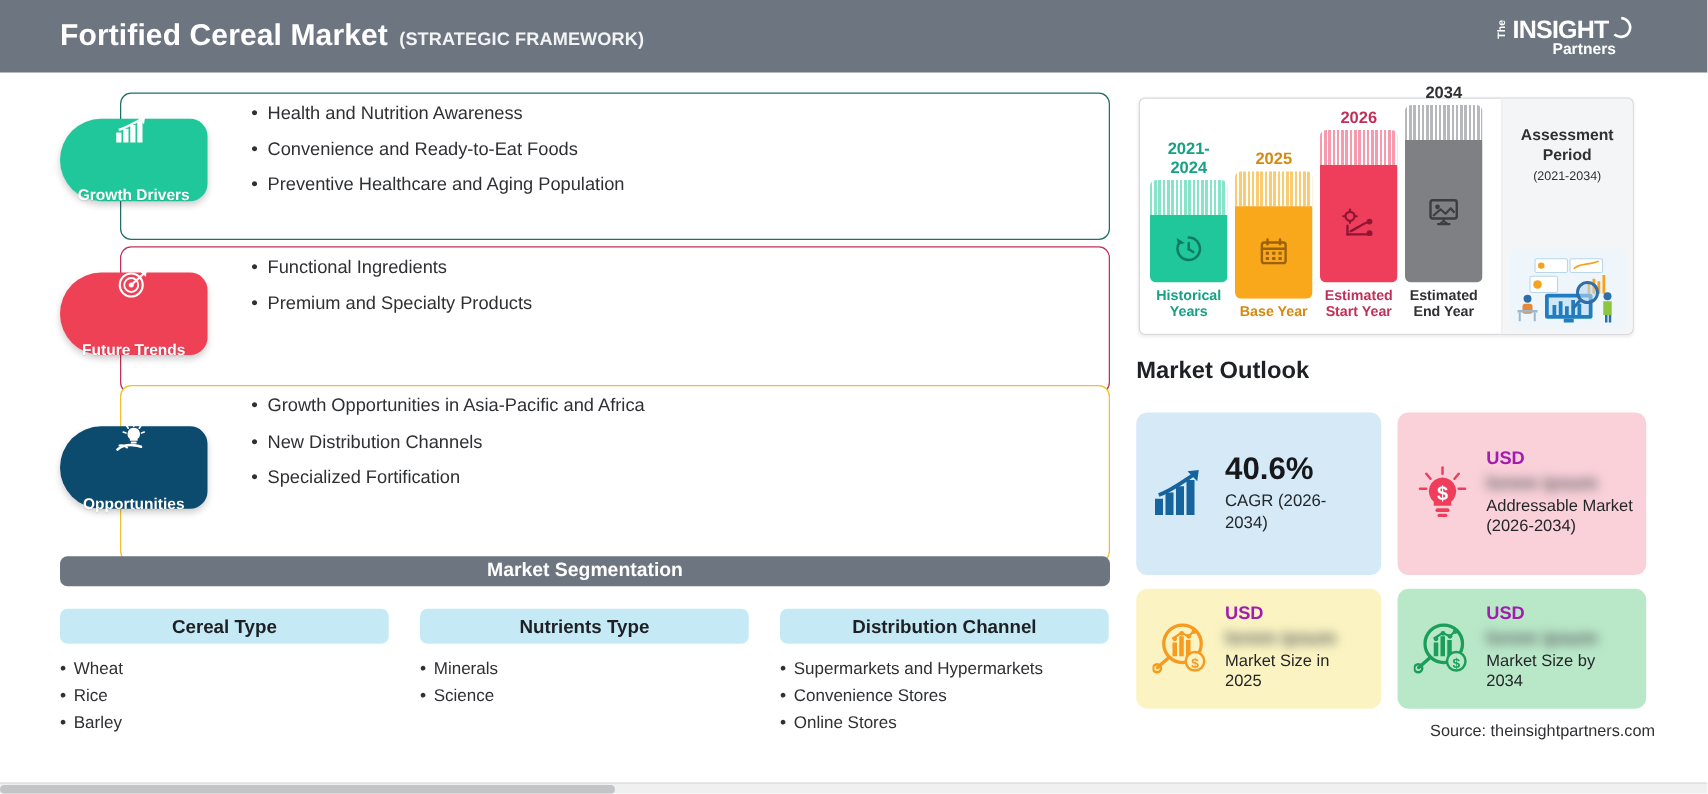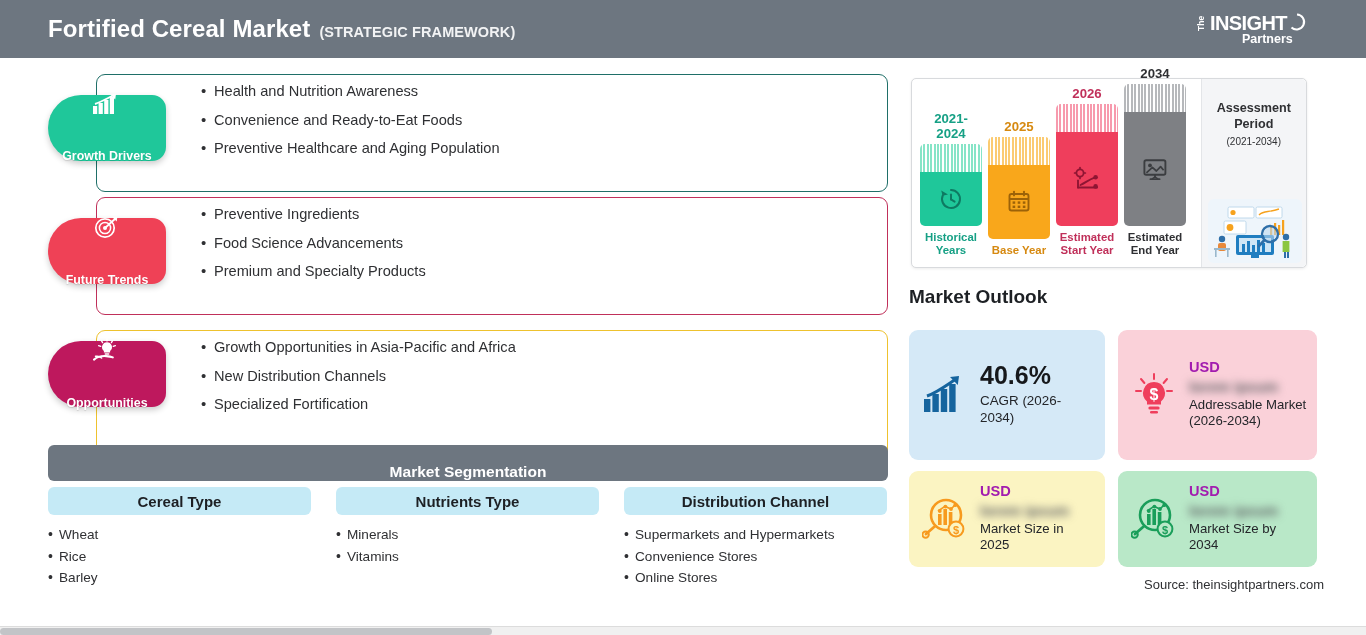--- a/index.html
+++ b/index.html
@@ -20,21 +20,21 @@
   .header-title { color:#ffffff; font-size:24px; font-weight:bold; letter-spacing:.1px; }
   .header-sub { color:#f2f3f4; font-size:14.5px; font-weight:bold; margin-left:9px; letter-spacing:.1px; }
   .logo { position:absolute; right:52px; top:9px; width:120px; height:40px; }
 
   
   .left-col { position:absolute; left:0; top:58px; width:900px; height:577px; }
 
   .panel { position:absolute; left:96px; width:792px; border-radius:9px; background:#fff; }
   .panel.p1 { top:16px;  height:118px; border:1.6px solid #1f6f68; }
   .panel.p2 { top:139px; height:118px; border:1.6px solid #c0305a; }
-  .panel.p3 { top:272px; height:142px; border:1.6px solid #eec22e; }
+  .panel.p3 { top:250px; height:142px; border:1.6px solid #eec22e; }
 
   .bullets { padding:9px 0 0 104px; }
   .bullets li {
     list-style:none; font-size:14.6px; color:#2f3033; line-height:1.0;
     padding:0 0 0 13px; position:relative; margin-bottom:14px;
   }
   .bullets li:last-child { margin-bottom:0; }
   .bullets li::before {
     content:"\2022"; position:absolute; left:0; top:-1px; font-size:15px; color:#2f3033;
   }
@@ -42,32 +42,32 @@
   .badge {
     position:absolute; left:48px; width:118px; height:66px;
     border-radius:33px 14px 14px 33px;
     display:flex; flex-direction:column; align-items:center; justify-content:center;
     box-shadow:0 3px 6px rgba(0,0,0,.20);
     z-index:5;
     gap:32px;
   }
   .badge.b1 { top:37px;  background:#1fc79a; }
   .badge.b2 { top:160px; background:#ef4156; }
-  .badge.b3 { top:283px; background:#be185d; }
+  .badge.b3 { top:283px; background:#0c4a6e; }
   .badge .bicon { height:24px; display:flex; align-items:flex-end; }
   .badge .blabel {
     color:#ffffff; font-size:12.4px; font-weight:bold; margin-top:2px; white-space:nowrap;
     text-shadow:0 1px 1px rgba(0,0,0,.12);
   }
 
   
   .seg-header {
-    position:absolute; left:48px; top:387px; width:840px; height:36px;
+    position:absolute; left:48px; top:387px; width:840px; height:24px;
     background:#6d7680; border-radius:6px;
-    display:flex; align-items:flex-end; justify-content:center;
+    display:flex; align-items:center; justify-content:center;
   }
   .seg-header span { color:#fff; font-size:15.5px; font-weight:bold; }
 
   .seg-cols { position:absolute; left:48px; top:429px; width:840px; display:flex; gap:25px; }
   .seg-col { width:263px; }
   .seg-col-head {
     height:28px; background:#c5eaf6; border-radius:6px;
     display:flex; align-items:center; justify-content:center;
   }
   .seg-col-head span { font-size:15px; font-weight:bold; color:#1d2024; }
@@ -175,22 +175,21 @@
           <rect x="17.8" y="4" width="4.2" height="17" fill="#fff"></rect>
           <path d="M3 11 C9 9 14 6 22 2" stroke="#fff" stroke-width="1.9" fill="none"></path>
           <path d="M18.5 1.5 L24 1 L23.2 6.4 Z" fill="#fff"></path>
         </svg>
       </span>
       <span class="blabel">Growth Drivers</span>
     </div>
 
     <div class="panel p2">
       <ul class="bullets">
-        <li>Preventive Ingredients</li>
-        <li>Food Science Advancements</li>
+        <li>Functional Ingredients</li>
         <li>Premium and Specialty Products</li>
       </ul>
     </div>
     <div class="badge b2">
       <span class="bicon">
         <svg width="28" height="23" viewBox="0 0 28 23">
           <circle cx="12" cy="12" r="9.2" fill="none" stroke="#fff" stroke-width="1.7"></circle>
           <circle cx="12" cy="12" r="5.6" fill="none" stroke="#fff" stroke-width="1.5"></circle>
           <circle cx="12" cy="12" r="2" fill="#fff"></circle>
           <path d="M12 12 L23 2" stroke="#fff" stroke-width="1.8"></path>
@@ -240,21 +239,21 @@
           <li>Rice</li>
           <li>Barley</li>
         </ul>
       </div>
       <div class="seg-col">
         <div class="seg-col-head">
           <span>Nutrients Type</span>
         </div>
         <ul class="seg-list">
           <li>Minerals</li>
-          <li>Vitamins</li>
+          <li>Science</li>
         </ul>
       </div>
       <div class="seg-col">
         <div class="seg-col-head">
           <span>Distribution Channel</span>
         </div>
         <ul class="seg-list">
           <li>Supermarkets and Hypermarkets</li>
           <li>Convenience Stores</li>
           <li>Online Stores</li>

